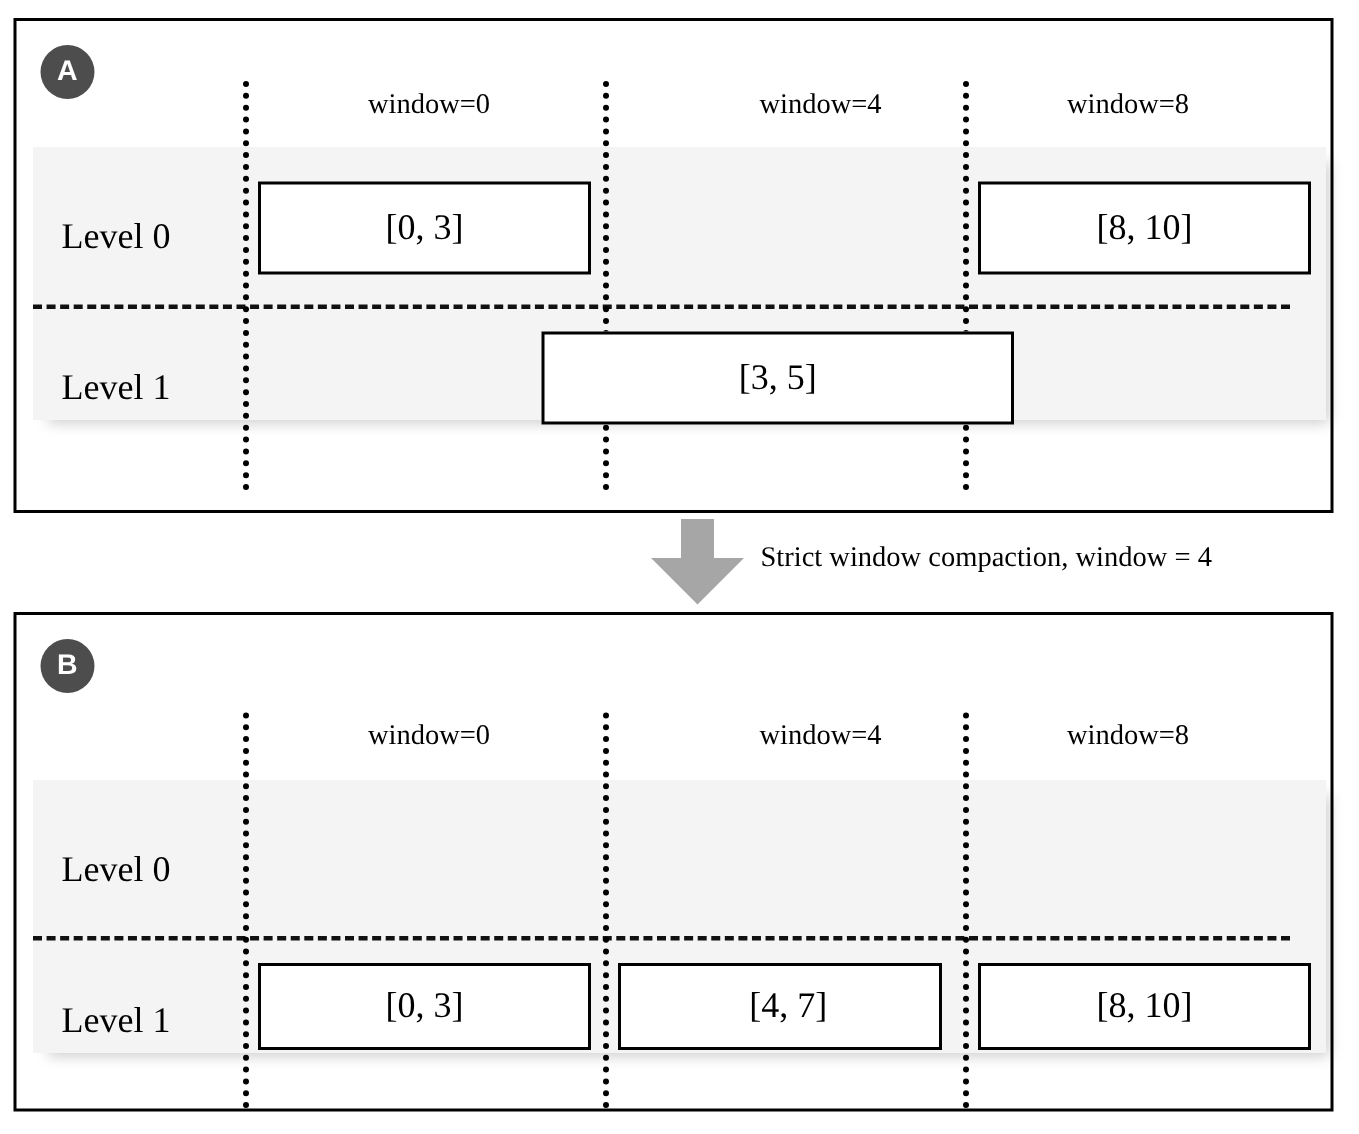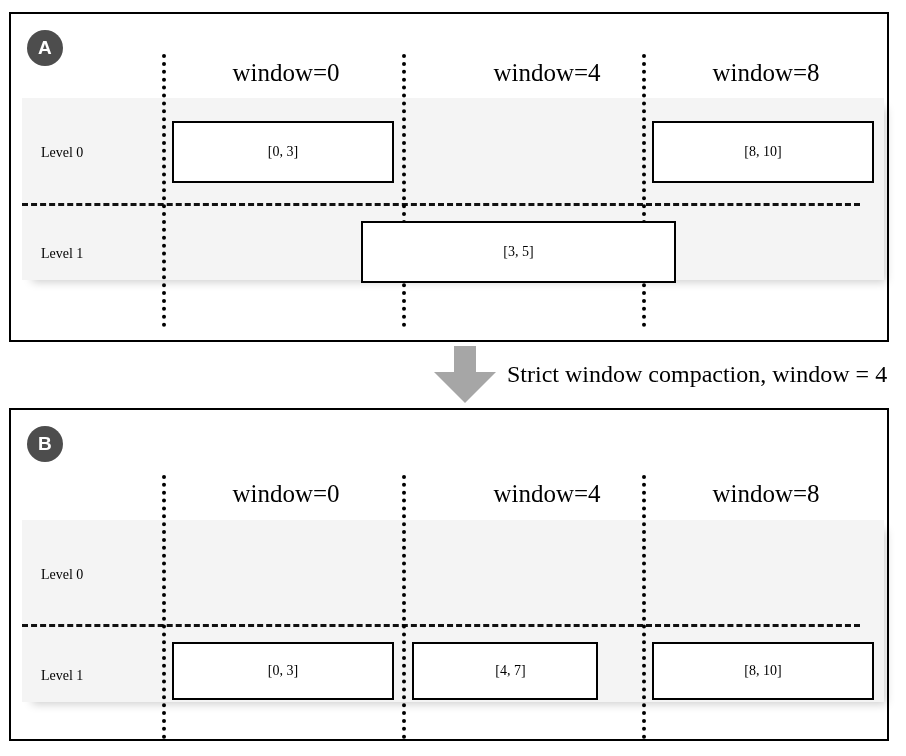--- a/index.html
+++ b/index.html
@@ -76,64 +76,64 @@
   #panel-a .window-line { top: 40px; height: 273px; }
   #panel-b .window-line { top: 65px; height: 264px; }
 
   .window-line.col0 { left: 151px; }
   .window-line.col1 { left: 391px; }
   .window-line.col2 { left: 631px; }
 
   
   .window-label {
     position: absolute;
-    font-size: 25px;
+    font-size: 19px;
     text-align: center;
     white-space: nowrap;
   }
   #panel-a .window-label { top: 45px; }
   #panel-b .window-label { top: 70px; }
   .window-label.w0 { left: 155px; width: 240px; }
   .window-label.w1 { left: 416px; width: 240px; }
-  .window-label.w2 { left: 635px; width: 240px; }
+  .window-label.w2 { left: 621px; width: 240px; }
 
   
   .level-label {
     position: absolute;
     left: 30px;
     width: 120px;
-    font-size: 14px;
+    font-size: 24px;
     white-space: nowrap;
   }
   #panel-a .level-label.lv0 { top: 131px; }
   #panel-a .level-label.lv1 { top: 232px; }
   #panel-b .level-label.lv0 { top: 157px; }
   #panel-b .level-label.lv1 { top: 258px; }
 
   
   .interval-box {
     position: absolute;
     background: #ffffff;
     border: 2.5px solid #000000;
     box-sizing: border-box;
-    font-size: 14px;
+    font-size: 24px;
     display: flex;
     align-items: center;
     justify-content: center;
     white-space: nowrap;
   }
 
   
   #a-box-0-3   { left: 161px; top: 107px; width: 222px; height: 62px; }
   #a-box-8-10  { left: 641px; top: 107px; width: 222px; height: 62px; }
   #a-box-3-8   { left: 350px; top: 207px; width: 315px; height: 62px; }
 
   
   #b-box-0-3   { left: 161px; top: 232px; width: 222px; height: 58px; }
-  #b-box-4-7   { left: 401px; top: 232px; width: 186px; height: 58px; padding-left: 11px; }
+  #b-box-4-7   { left: 401px; top: 232px; width: 216px; height: 58px; padding-left: 11px; }
   #b-box-8-10  { left: 641px; top: 232px; width: 222px; height: 58px; }
 
   
   #transition {
     position: absolute;
     left: 0;
     top: 344px;
     width: 906px;
     height: 62px;
   }
@@ -141,21 +141,21 @@
     position: absolute;
     left: 429px;
     top: 2px;
     width: 72px;
     height: 58px;
   }
   .transition-caption {
     position: absolute;
     left: 507px;
     top: 17px;
-    font-size: 24px;
+    font-size: 19px;
     white-space: nowrap;
   }
 </style>
 </head>
 <body>
 
 <div class="panel" id="panel-a">
 
   <div class="panel-badge">A</div>
 

